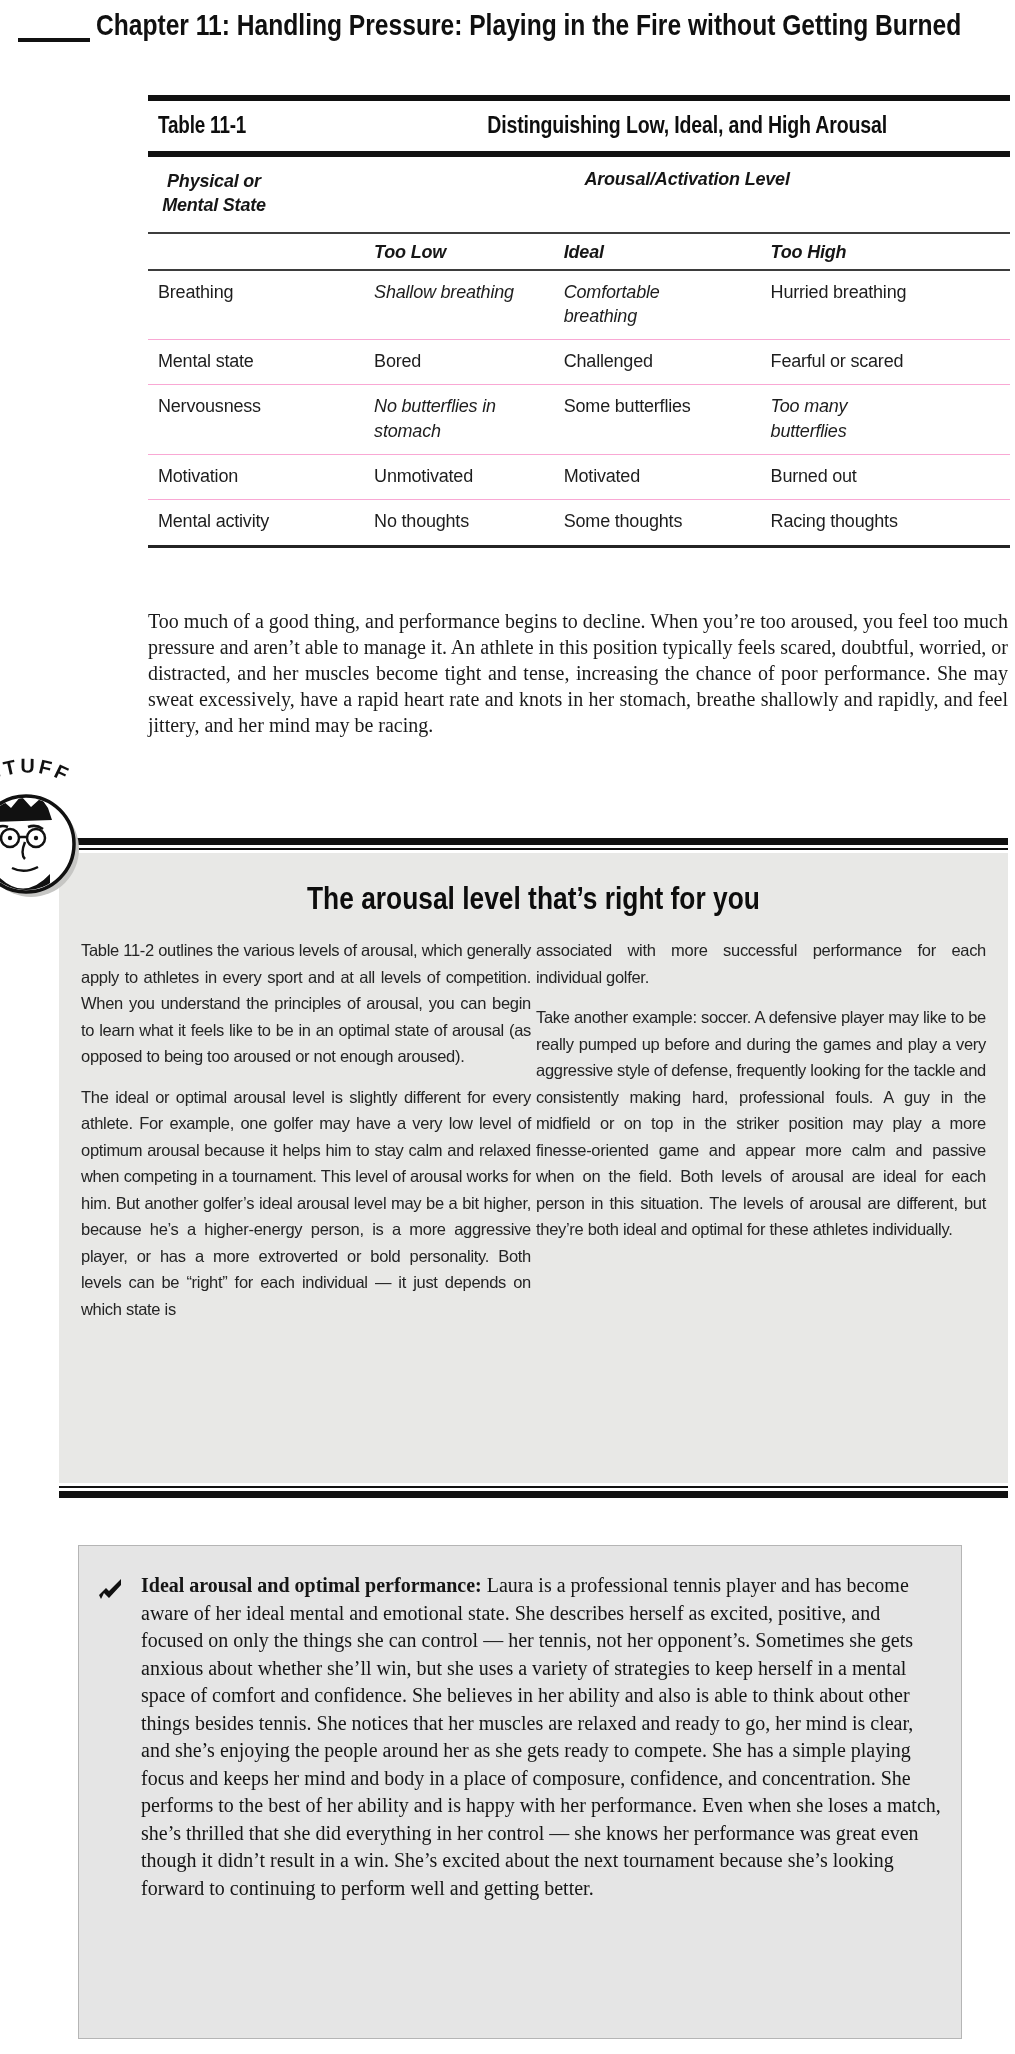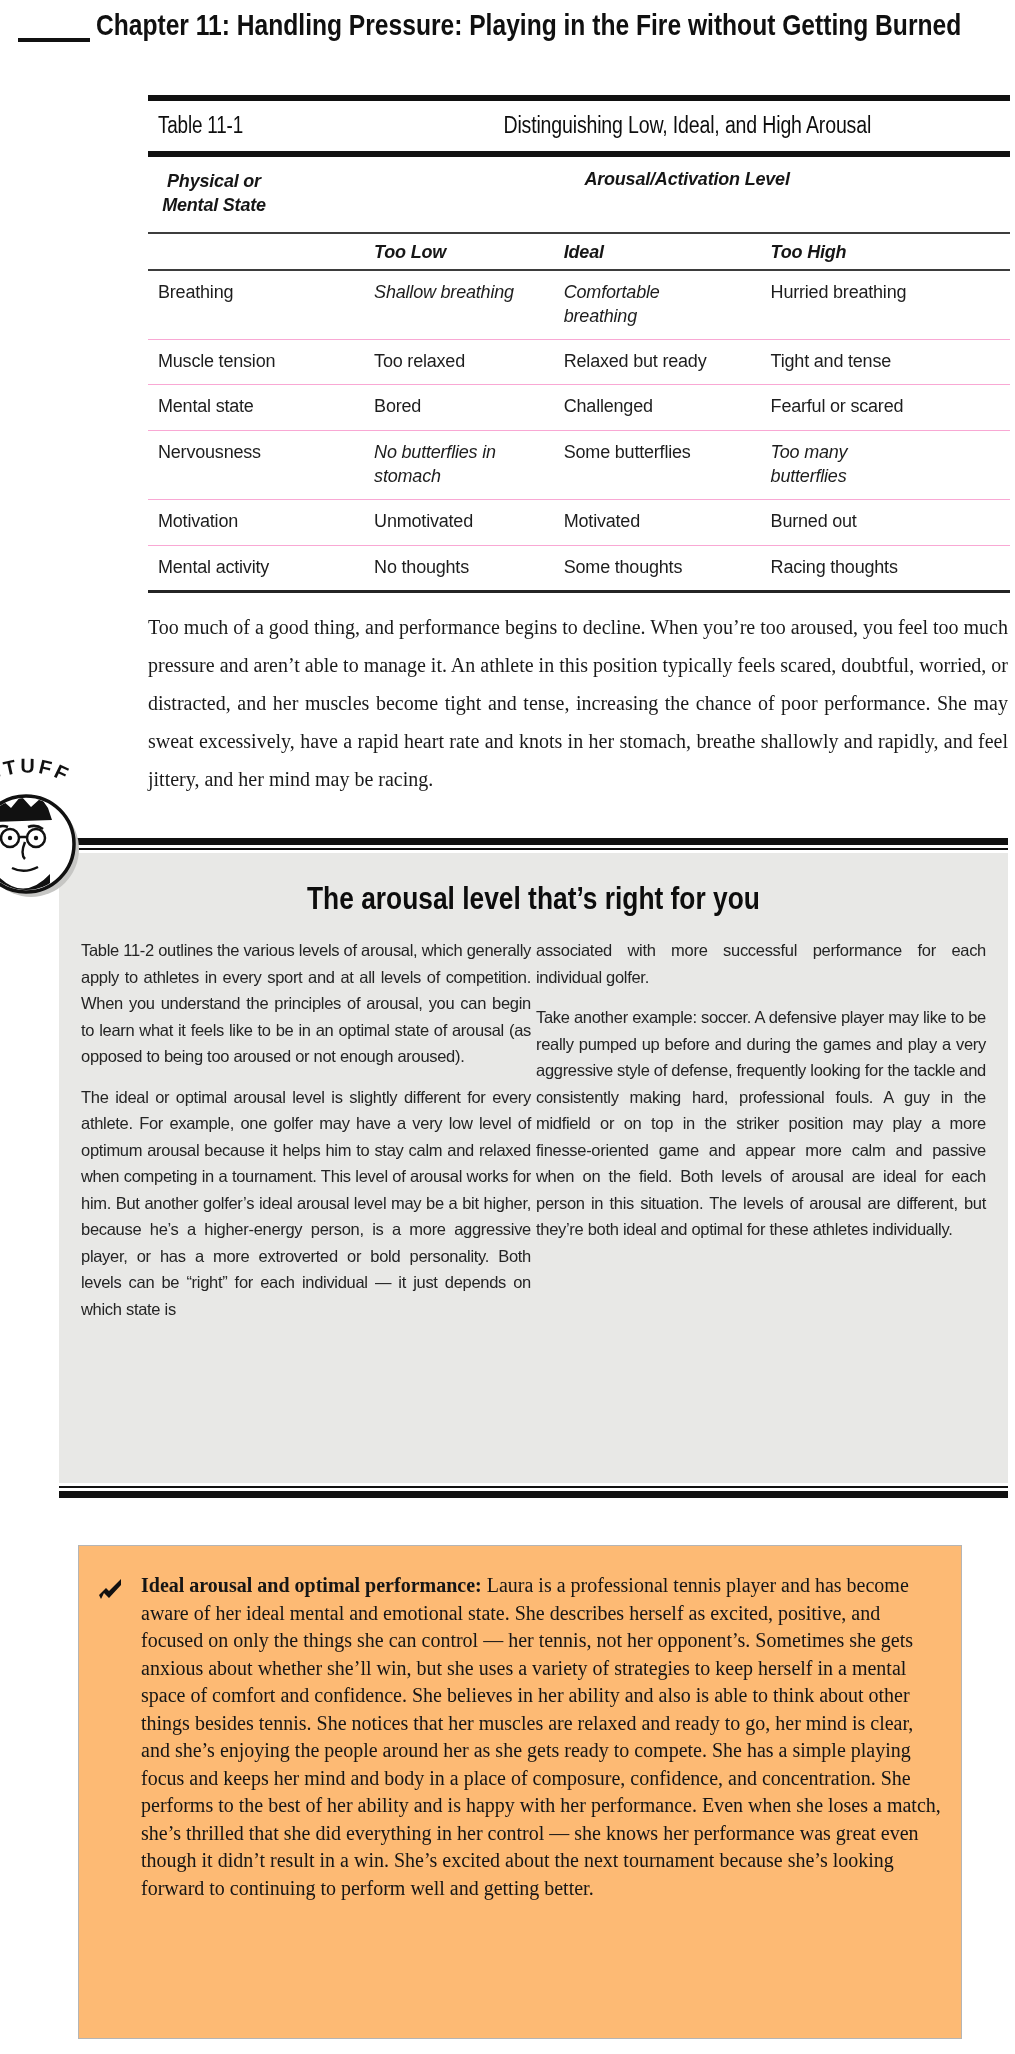--- a/index.html
+++ b/index.html
@@ -25,38 +25,38 @@
   
   table.arousal{
     position:absolute;left:148px;top:95px;width:862px;border-collapse:collapse;
     font-family:"Liberation Sans",sans-serif;color:#1d1d1d;
   }
   table.arousal td{vertical-align:top;padding:9px 10px 11px 2px;letter-spacing:-.2px;}
   table.arousal col.c1{width:26%;} table.arousal col.c2{width:22%;}
   table.arousal col.c3{width:24%;} table.arousal col.c4{width:28%;}
   tr.title-row td{
     border-top:6px solid var(--rule);border-bottom:6px solid var(--rule);
-    font-weight:normal;font-size:23px;padding-top:11px;padding-bottom:12px;color:#0e0e0e;
+    font-weight:bold;font-size:23px;padding-top:11px;padding-bottom:12px;color:#0e0e0e;
   }
   tr.title-row td.t-label{padding-left:10px;}
   tr.title-row td.t-title{text-align:center;}
   tr.head1 td,tr.head2 td{font-weight:bold;font-style:italic;font-size:18px;color:#161616;}
   tr.head1 td{border-bottom:2px solid #3d3d3d;padding-top:12px;padding-bottom:14px;}
   tr.head1 td.corner{padding-left:10px;}
   tr.head1 td.span-h{text-align:center;}
   tr.head2 td{border-bottom:2px solid #3d3d3d;padding-top:8px;padding-bottom:6px;}
   tr.body-row td{border-bottom:1px solid #f9a8d4;font-size:18px;line-height:1.35;}
   tr.body-row td:first-child{padding-left:10px;}
   tr.body-row.last td{border-bottom:3px solid #242424;}
   .narrow-head{display:inline-block;max-width:112px;line-height:1.35;text-align:center;}
   .cellw{display:inline-block;max-width:150px;font-style:italic;}
   
   .intro{
     position:absolute;left:148px;top:608px;width:860px;
-    font-size:20px;line-height:38px;text-align:justify;color:#1a1a1a;
+    font-size:20px;line-height:26px;text-align:justify;color:#1a1a1a;
   }
   
   .sidebar{position:absolute;left:59px;top:838px;width:949px;}
   .rule-thick{height:7px;background:var(--rule);}
   .rule-thin{height:2px;background:var(--rule);margin:3px 0;}
   .sidebar-body{
     background:var(--sidebar-bg);height:630px;padding:14px 22px 12px 22px;overflow:hidden;
     font-family:"Liberation Sans",sans-serif;color:#242424;
   }
   .sidebar-title{
@@ -64,21 +64,21 @@
     font-family:"Liberation Sans",sans-serif;
   }
   .sidebar-cols{display:flex;gap:5px;}
   .sidebar-col{flex:1;text-align:justify;font-size:16.5px;line-height:26.5px;letter-spacing:-.3px;}
   .sidebar-col p{margin-bottom:14px;}
   
   .stuff-icon{position:absolute;left:0px;top:742px;z-index:5;}
   
   .callout{
     position:absolute;left:78px;top:1545px;width:884px;height:494px;
-    border:1px solid var(--callout-border);background:#fdba74;
+    border:1px solid var(--callout-border);background:#e5e5e5;
   }
   .check-bullet{position:absolute;left:18px;top:32px;}
   .callout p{
     margin:26px 16px 0 62px;font-size:20px;line-height:27.5px;color:#151515;text-align:left;
   }
   .callout p b{font-weight:bold;}
 </style>
 </head>
 <body>
 
@@ -107,26 +107,20 @@
       <td></td>
       <td>Too Low</td>
       <td>Ideal</td>
       <td>Too High</td>
     </tr>
     <tr class="body-row">
       <td>Breathing</td>
       <td><span class="cellw">Shallow breathing</span></td>
       <td><span class="cellw">Comfortable breathing</span></td>
       <td>Hurried breathing</td>
-    </tr>
-    <tr class="body-row">
-      <td>Muscle tension</td>
-      <td>Too relaxed</td>
-      <td>Relaxed but ready</td>
-      <td>Tight and tense</td>
     </tr>
     <tr class="body-row">
       <td>Mental state</td>
       <td>Bored</td>
       <td>Challenged</td>
       <td>Fearful or scared</td>
     </tr>
     <tr class="body-row">
       <td>Nervousness</td>
       <td><span class="cellw">No butterflies in stomach</span></td>

